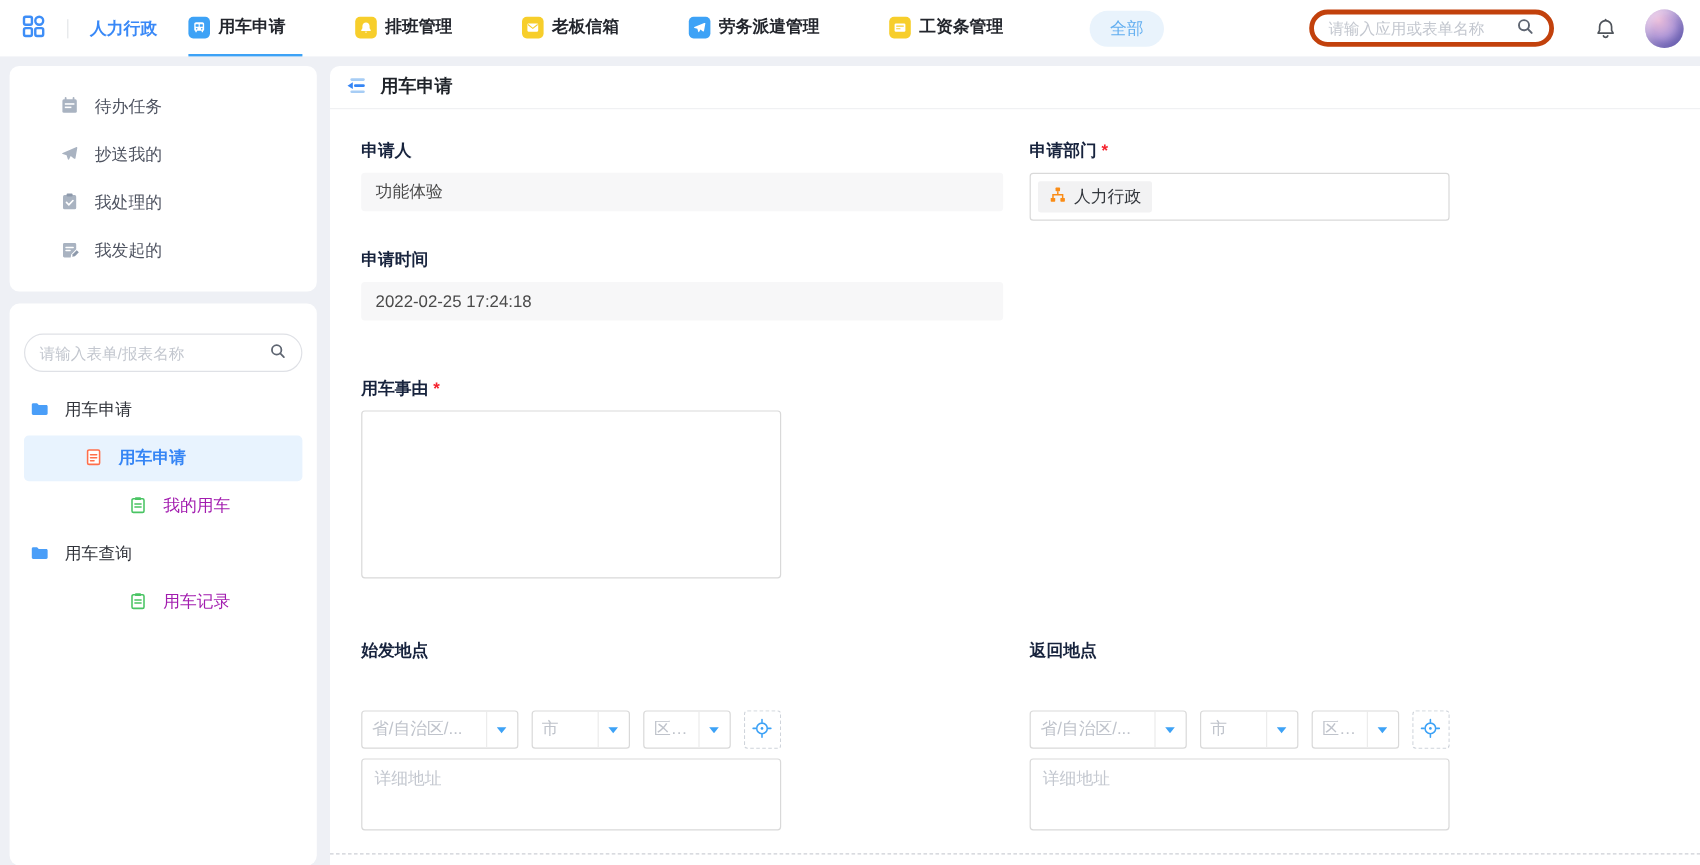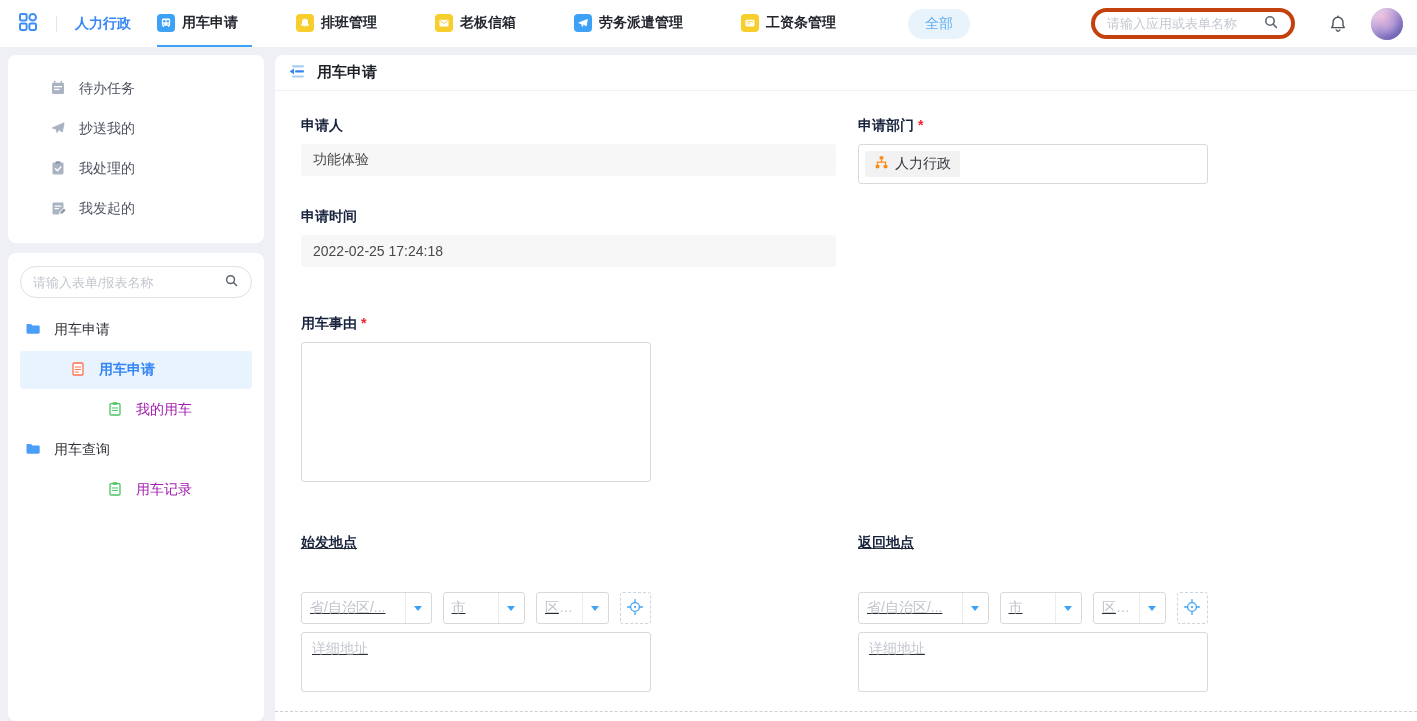--- a/index.html
+++ b/index.html
@@ -52,21 +52,21 @@
   .layout { display:flex; padding-top:8px; height:674px; }
   .sidebar { width:256px; margin-left:8px; display:flex; flex-direction:column; flex:0 0 256px; }
   .card { background:#fff; border-radius:8px; }
   .sb-tasks { padding:14px 16px; margin-bottom:10px; }
   .task-row {
     height:40px; display:flex; align-items:center; gap:13px;
     padding-left:26px; color:#4e5360; cursor:pointer;
   }
   .sb-tree { flex:1; padding-top:13px; }
   .sb-search {
-    margin:0 12px 12px 12px; height:32px; border:1px solid #dfe1e6; border-radius:16px;
+    margin:12px 12px 12px 12px; height:32px; border:1px solid #dfe1e6; border-radius:16px;
     display:flex; align-items:center; padding:0 12px; background:#fff;
   }
   .sb-search input {
     border:none; outline:none; flex:1; font-size:13px; color:#333; min-width:0;
     font-family:inherit; background:transparent;
   }
   .tree-folder {
     height:40px; display:flex; align-items:center; gap:13px;
     padding-left:17px; color:#30333a; cursor:pointer;
   }
@@ -94,21 +94,21 @@
   }
   .fg { display:block; }
   .fg-label { font-weight:700; color:#17233d; margin-bottom:9px; }
   .req { color:#f5222d; margin-left:4px; font-weight:700; }
   .ro-input {
     width:100%; height:32px; background:#f7f7f8; border:none; border-radius:3px;
     padding:0 12px; font-size:14px; color:#4a4a4a; font-family:inherit; outline:none;
   }
   .mt24 { margin-top:24px; }
   .mt48 { margin-top:48px; }
-  .mt52 { margin-top:52px;text-decoration:underline; }
+  .mt52 { margin-top:52px; }
   .dept-box {
     width:350px; height:40px; border:1px solid #d9d9d9; border-radius:3px;
     display:flex; align-items:center; padding:0 6px; cursor:pointer; background:#fff;
   }
   .chip {
     display:flex; align-items:center; gap:6px; background:#f2f2f3;
     border-radius:2px; padding:4px 9px; color:#33373d;
   }
   .reason-ta {
     width:350px; height:140px; border:1px solid #d9d9d9; border-radius:3px;

